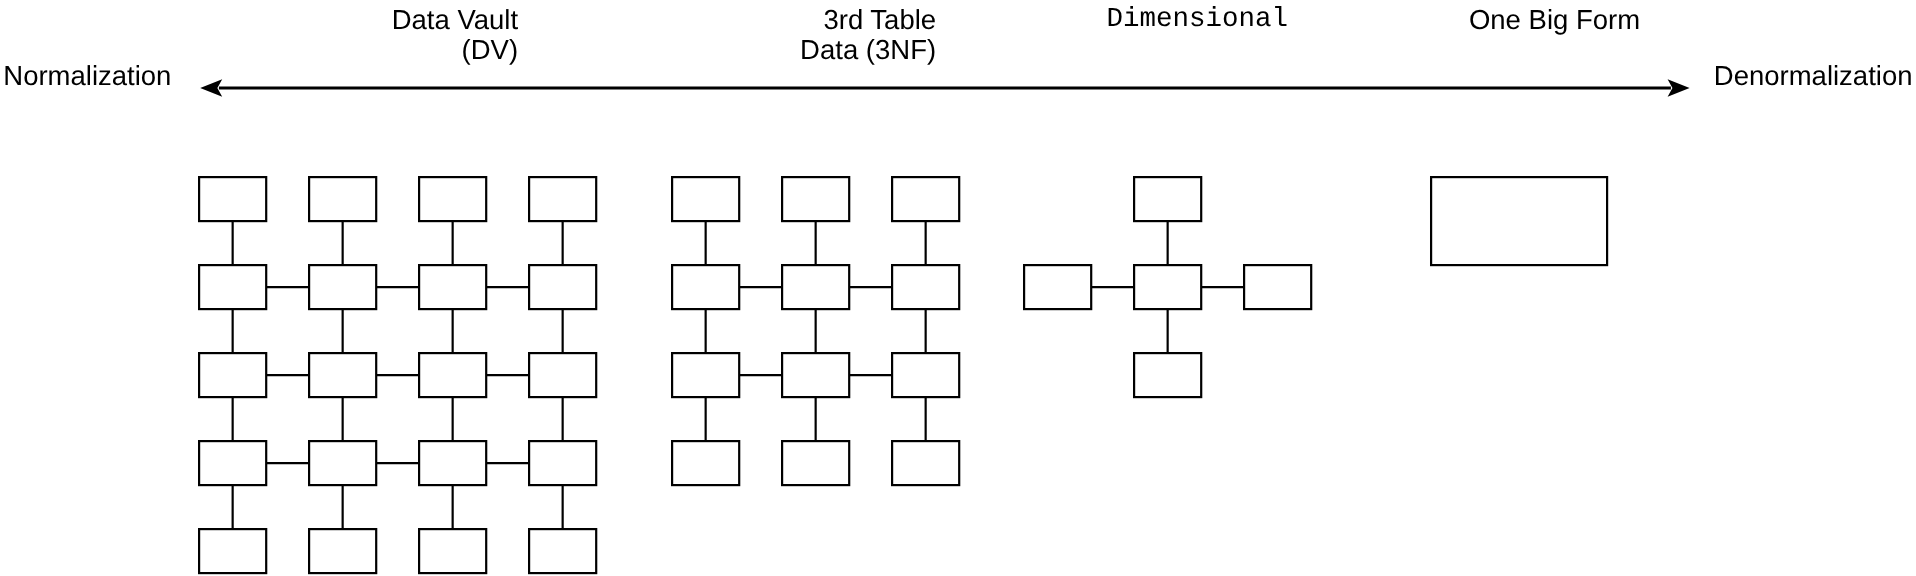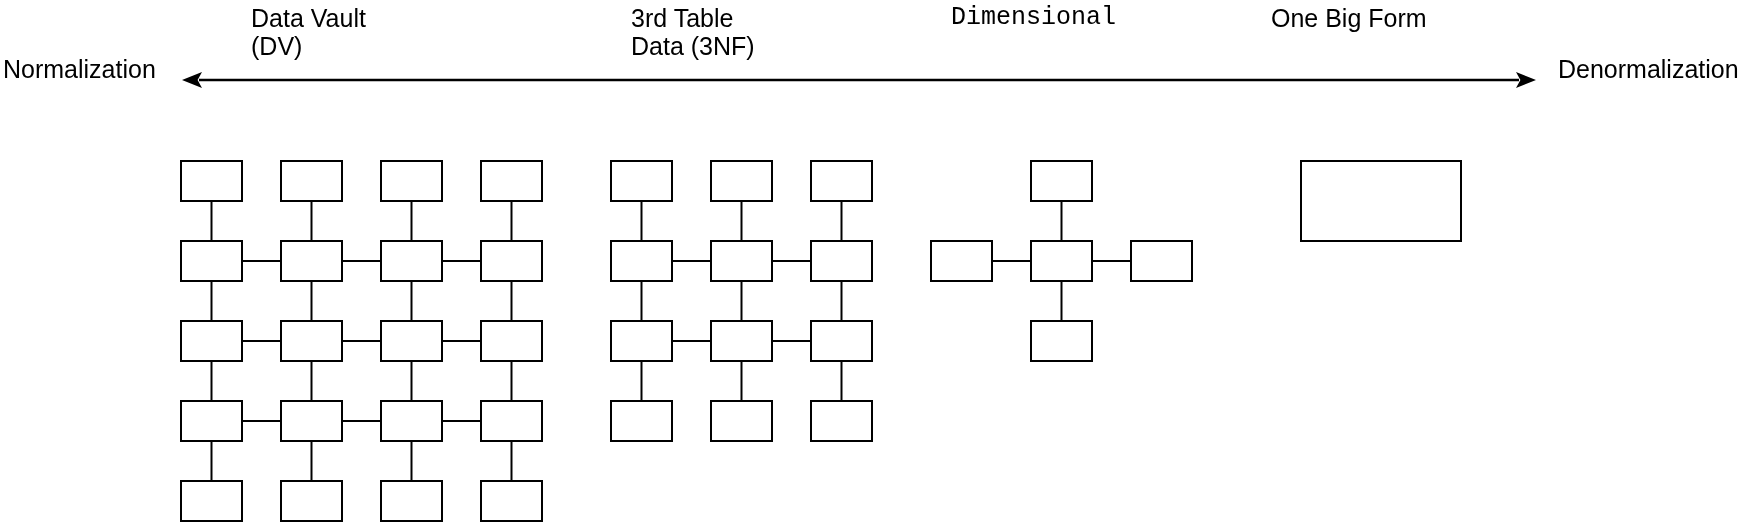--- a/index.html
+++ b/index.html
@@ -22,21 +22,21 @@
     font-size: 25px;
     line-height: 25px;
     white-space: nowrap;
   }
   .axis-label.left  { left: 3px;    top: 57px; }
   .axis-label.right { left: 1558px; top: 57px; }
   .approach-title {
     position: absolute;
     top: 4px;
     width: 220px;
-    text-align: left;
+    text-align: right;
     font-size: 25px;
     line-height: 28px;
     white-space: nowrap;
   }
   .approach-title .line { display: block; }
   .approach-title.t-dv   { left: 251px; }
   .approach-title.t-3nf  { left: 631px; }
   .approach-title.t-dim  { left: 951px; font-family: Liberation Mono, monospace; }
   .approach-title.t-obt  { left: 1271px; }
 </style>

